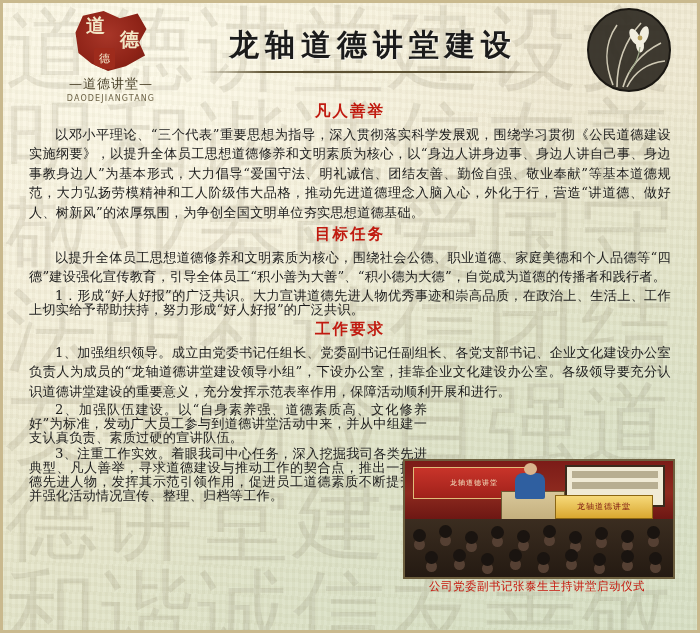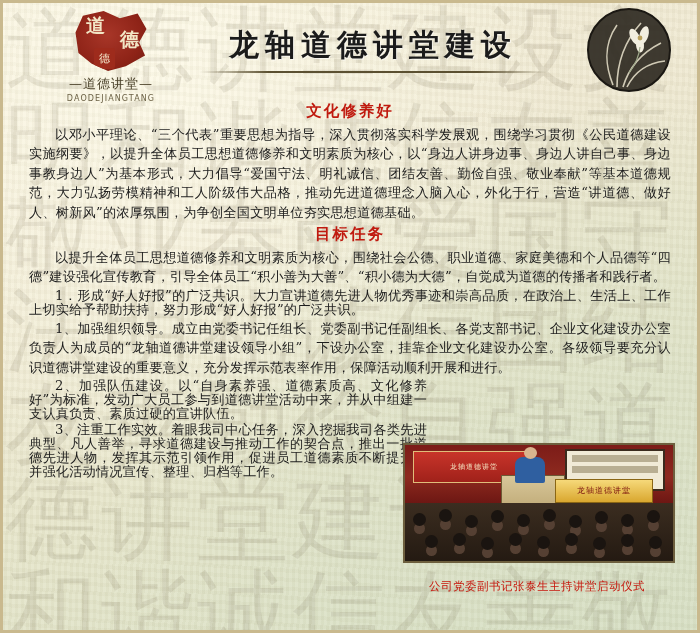--- a/index.html
+++ b/index.html
@@ -259,21 +259,21 @@
   }
   .ph-crowd i {
     position: absolute;
     display: block;
     width: 13px; height: 13px;
     border-radius: 50%;
     background: #1a1410;
     box-shadow: 0 9px 0 -1px #554033;
   }
   .photo-caption {
-    margin-top: 16px;
+    margin-top: 0;
     text-align: center;
     color: #c6170d;
     font-size: 11.5px;
     letter-spacing: 0.5px;
     font-family: "DejaVu Sans", "Liberation Sans", sans-serif;
   }
 </style>
 </head>
 <body>
 
@@ -312,27 +312,28 @@
       </g>
       <circle cx="57" cy="31" r="2.4" fill="#b9a15e"></circle>
       <g stroke="#9fa98a" stroke-width="1.2" fill="none">
         <path d="M57 40 C 56 50, 52 58, 46 66"></path>
       </g>
     </svg>
   </div>
 
   <div class="content">
 
-    <div class="section-head">文化修养好</div>
+    <div class="section-head">凡人善举</div>
     <p class="para">以邓小平理论、“三个代表”重要思想为指导，深入贯彻落实科学发展观，围绕学习贯彻《公民道德建设实施纲要》，以提升全体员工思想道德修养和文明素质为核心，以“身边人讲身边事、身边人讲自己事、身边事教身边人”为基本形式，大力倡导“爱国守法、明礼诚信、团结友善、勤俭自强、敬业奉献”等基本道德规范，大力弘扬劳模精神和工人阶级伟大品格，推动先进道德理念入脑入心，外化于行，营造“讲道德、做好人、树新风”的浓厚氛围，为争创全国文明单位夯实思想道德基础。</p>
 
     <div class="section-head">目标任务</div>
     <p class="para">以提升全体员工思想道德修养和文明素质为核心，围绕社会公德、职业道德、家庭美德和个人品德等“四德”建设强化宣传教育，引导全体员工“积小善为大善”、“积小德为大德”，自觉成为道德的传播者和践行者。</p>
     <p class="para tight">1．形成“好人好报”的广泛共识。大力宣讲道德先进人物优秀事迹和崇高品质，在政治上、生活上、工作上切实给予帮助扶持，努力形成“好人好报”的广泛共识。</p>
 
+    <div class="section-head">工作要求</div>
     <p class="para">1、加强组织领导。成立由党委书记任组长、党委副书记任副组长、各党支部书记、企业文化建设办公室负责人为成员的“龙轴道德讲堂建设领导小组”，下设办公室，挂靠企业文化建设办公室。各级领导要充分认识道德讲堂建设的重要意义，充分发挥示范表率作用，保障活动顺利开展和进行。</p>
     <p class="para tight" style="width:62%">2、加强队伍建设。以“自身素养强、道德素质高、文化修养好”为标准，发动广大员工参与到道德讲堂活动中来，并从中组建一支认真负责、素质过硬的宣讲队伍。</p>
     <p class="para tight" style="width:62%">3、注重工作实效。着眼我司中心任务，深入挖掘我司各类先进典型、凡人善举，寻求道德建设与推动工作的契合点，推出一批道德先进人物，发挥其示范引领作用，促进员工道德素质不断提升。并强化活动情况宣传、整理、归档等工作。</p>
   </div>
 
   <div class="photo-wrap">
     <div class="photo">
       <div class="ph-stage">
         <div class="ph-banner">龙轴道德讲堂</div>
         <div class="ph-screen">

